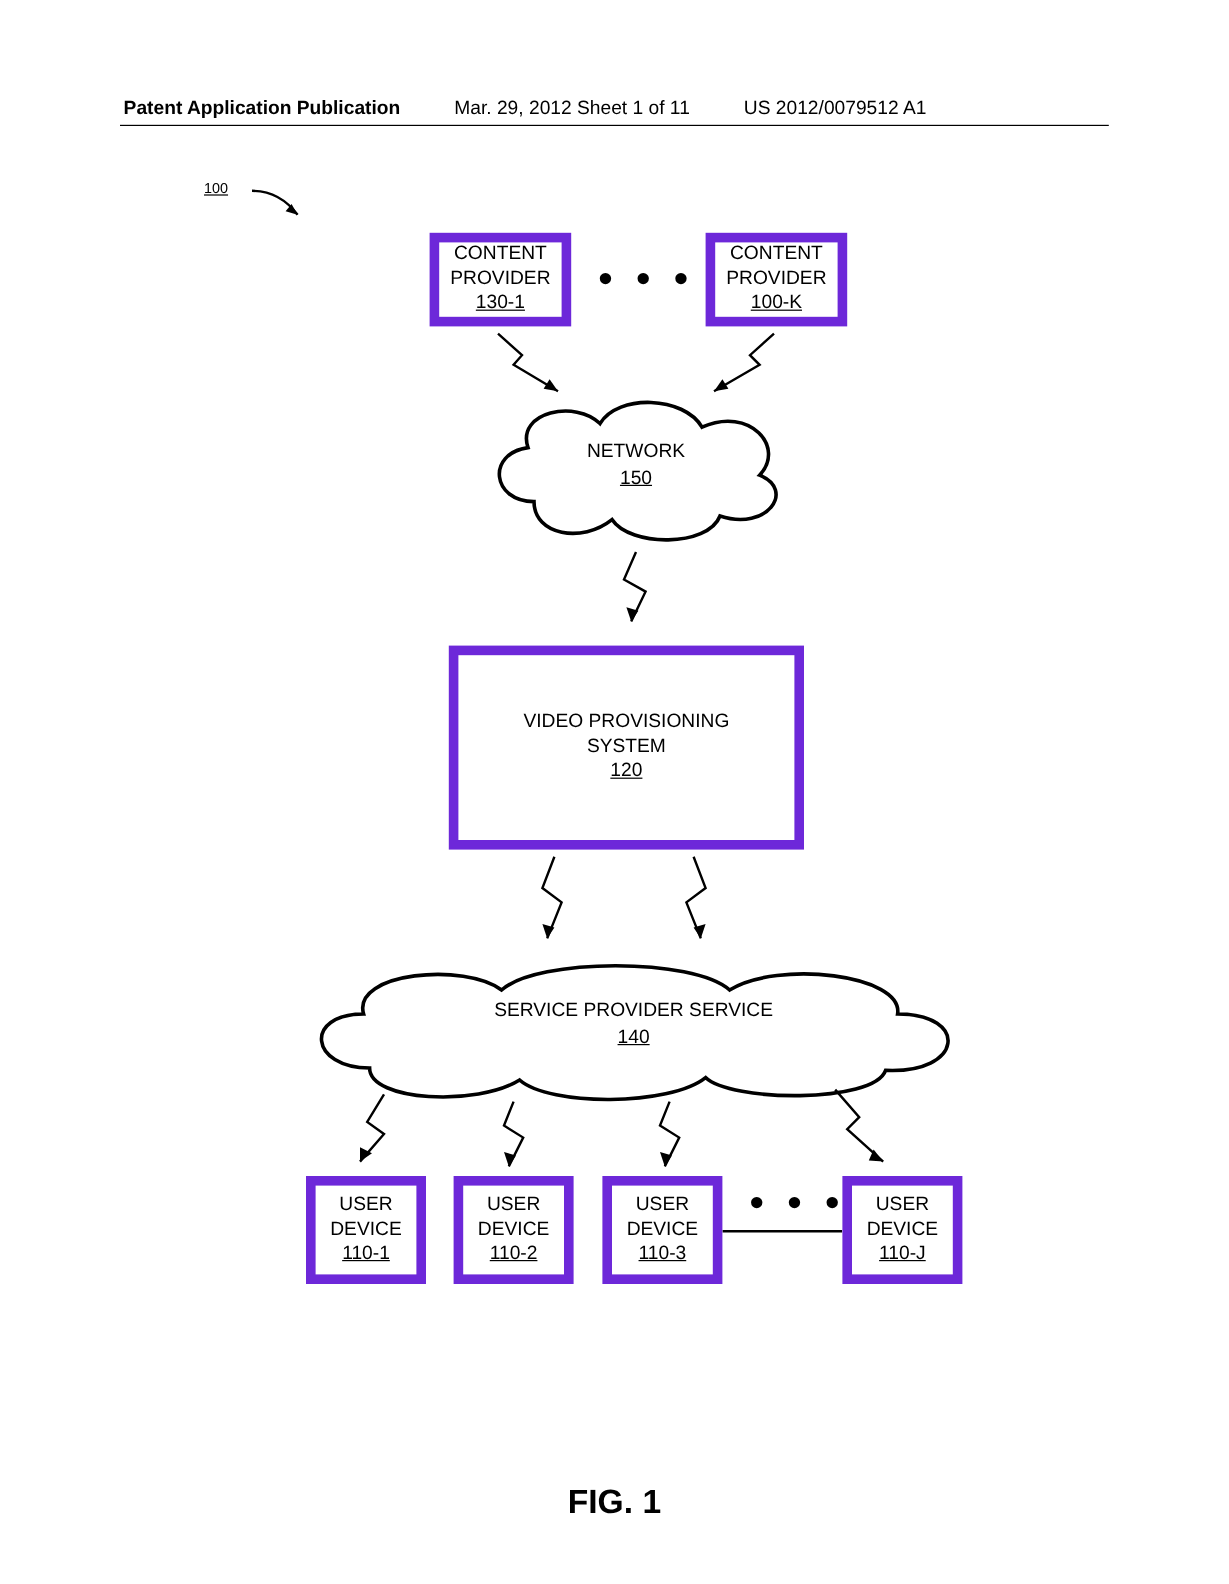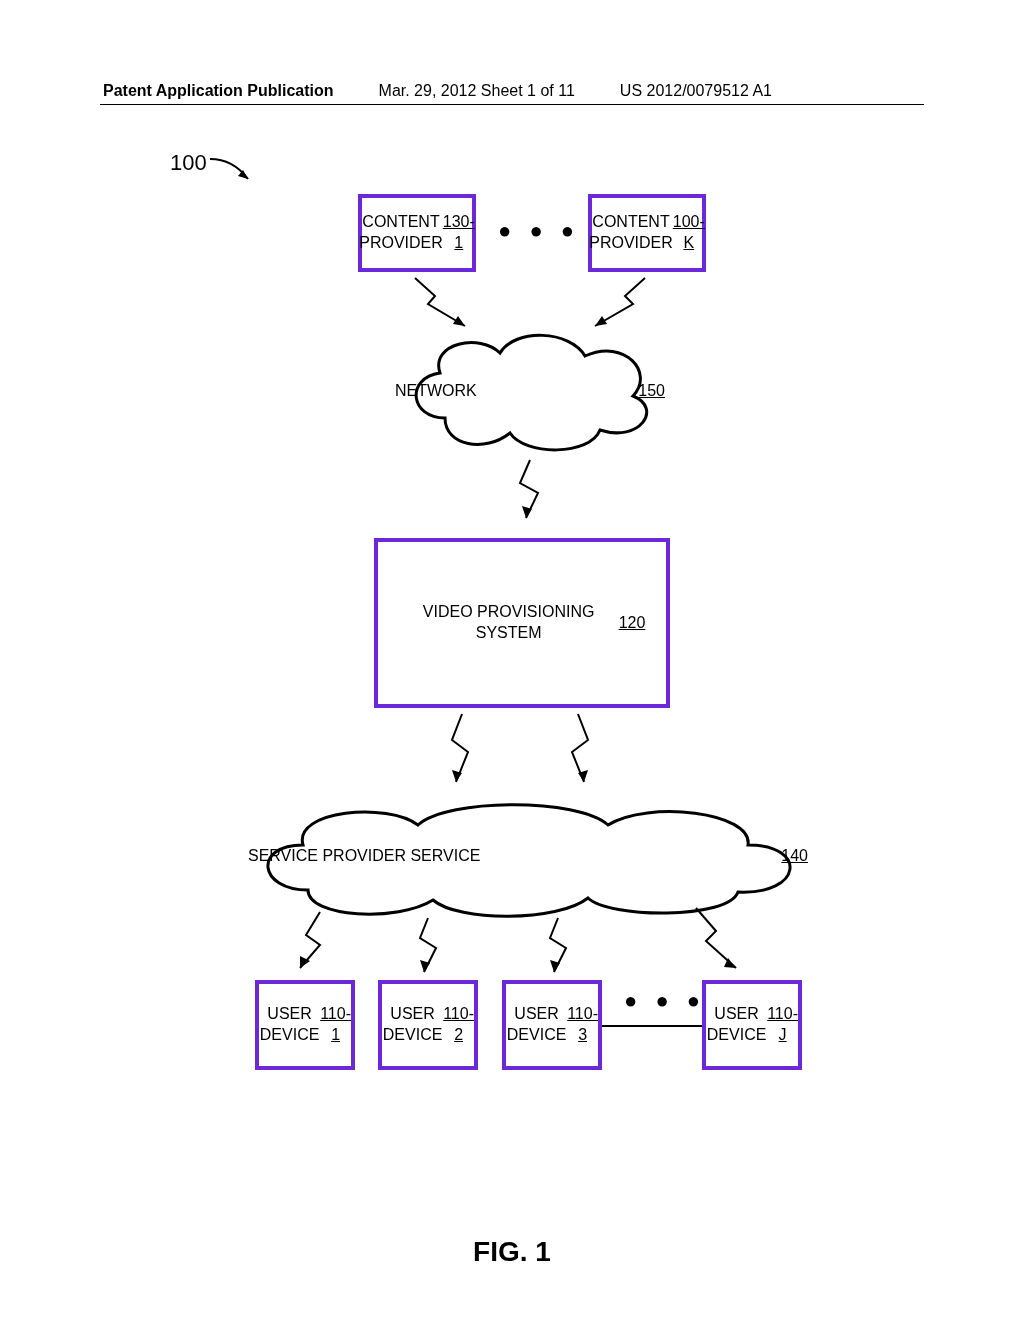--- a/index.html
+++ b/index.html
@@ -30,55 +30,57 @@
     left: 100px;
     width: 824px;
     height: 1px;
     background: #000;
   }
 
   .fig-ref {
     position: absolute;
     top: 150px;
     left: 170px;
-    font-size: 22px;
+    font-size: 12px;
+    text-decoration: underline;
   }
   .fig-ref-arrow {
     position: absolute;
     top: 157px;
     left: 208px;
   }
 
   
   .node-box {
     position: absolute;
-    border: 4px solid #6d28d9;
+    border: 8px solid #6d28d9;
     display: flex;
+    flex-direction: column;
     align-items: center;
     justify-content: center;
     text-align: center;
     font-size: 16px;
     line-height: 1.3;
     background: #fff;
   }
   .node-box .ref { text-decoration: underline; }
 
   
   .cloud {
     position: absolute;
     text-align: center;
   }
   .cloud svg { position: absolute; top: 0; left: 0; }
   .cloud .cloud-label {
     position: absolute;
     width: 100%;
     display: flex;
-    flex-direction: row;
+    flex-direction: column;
     align-items: center;
-    justify-content: space-between;
+    justify-content: flex-start;
     font-size: 16px;
     line-height: 1.35;
   }
   .cloud .ref { text-decoration: underline; }
 
   .dots {
     position: absolute;
     font-size: 22px;
     font-weight: bold;
     letter-spacing: 6px;

